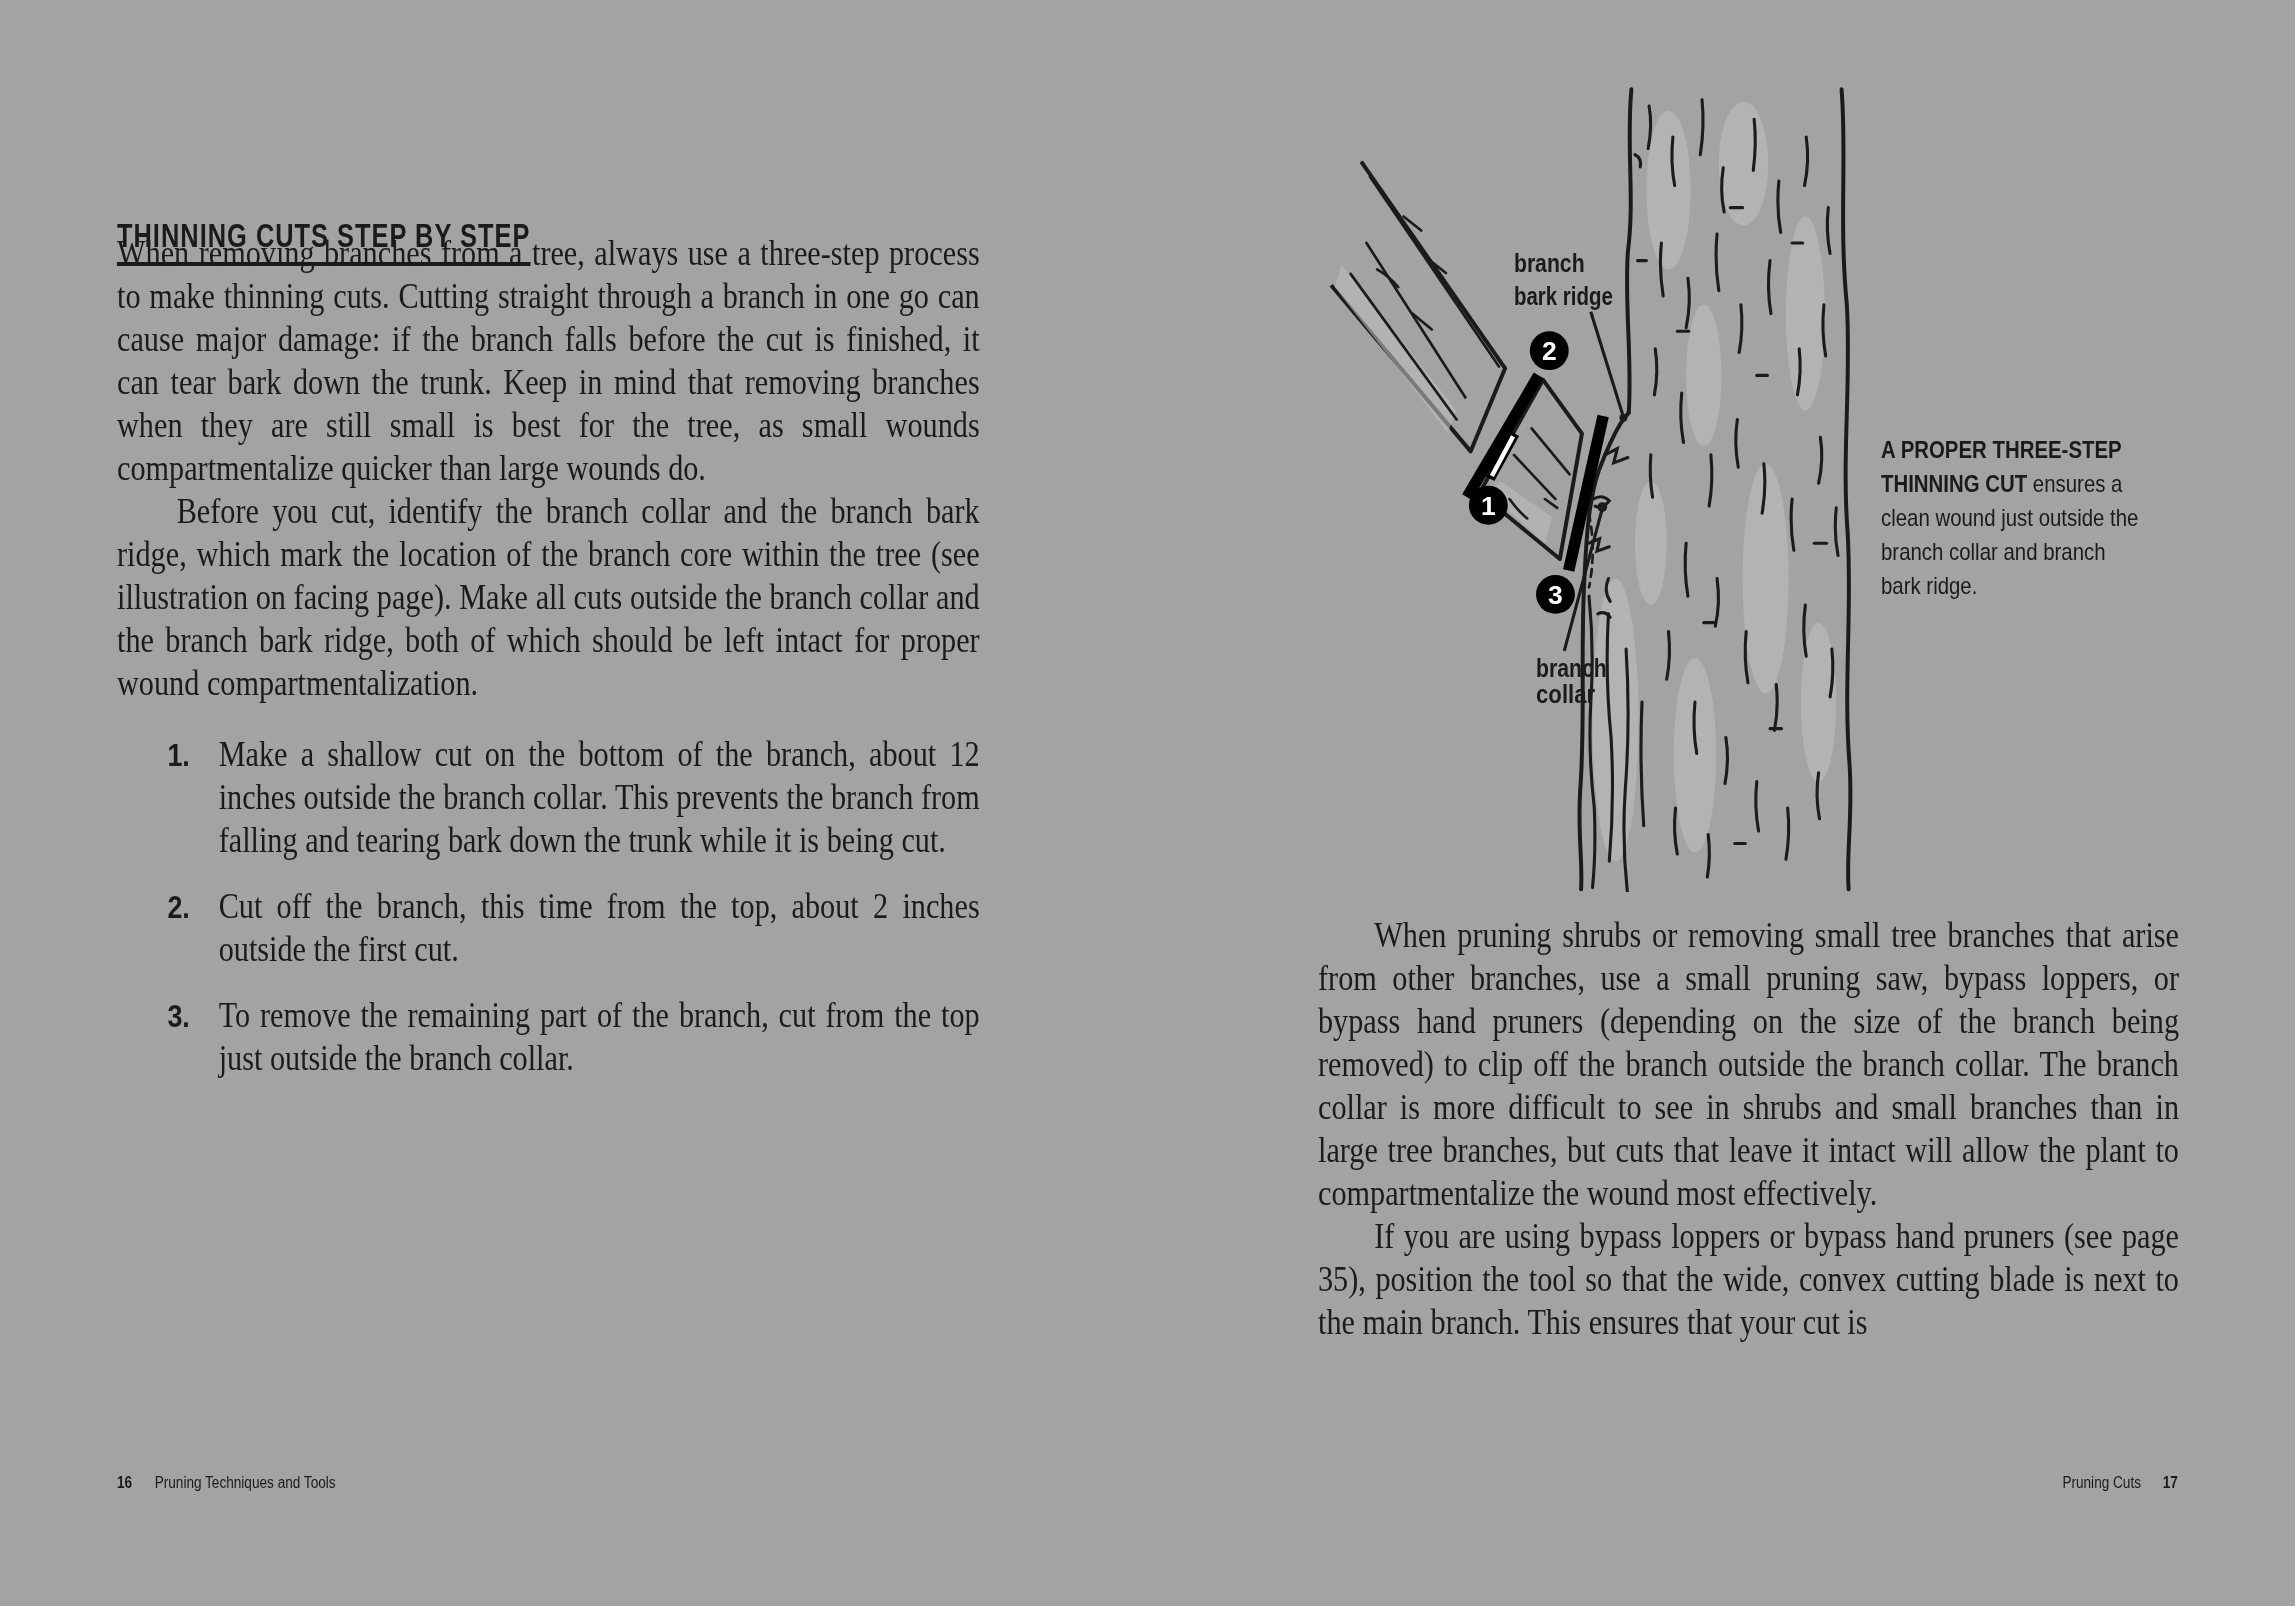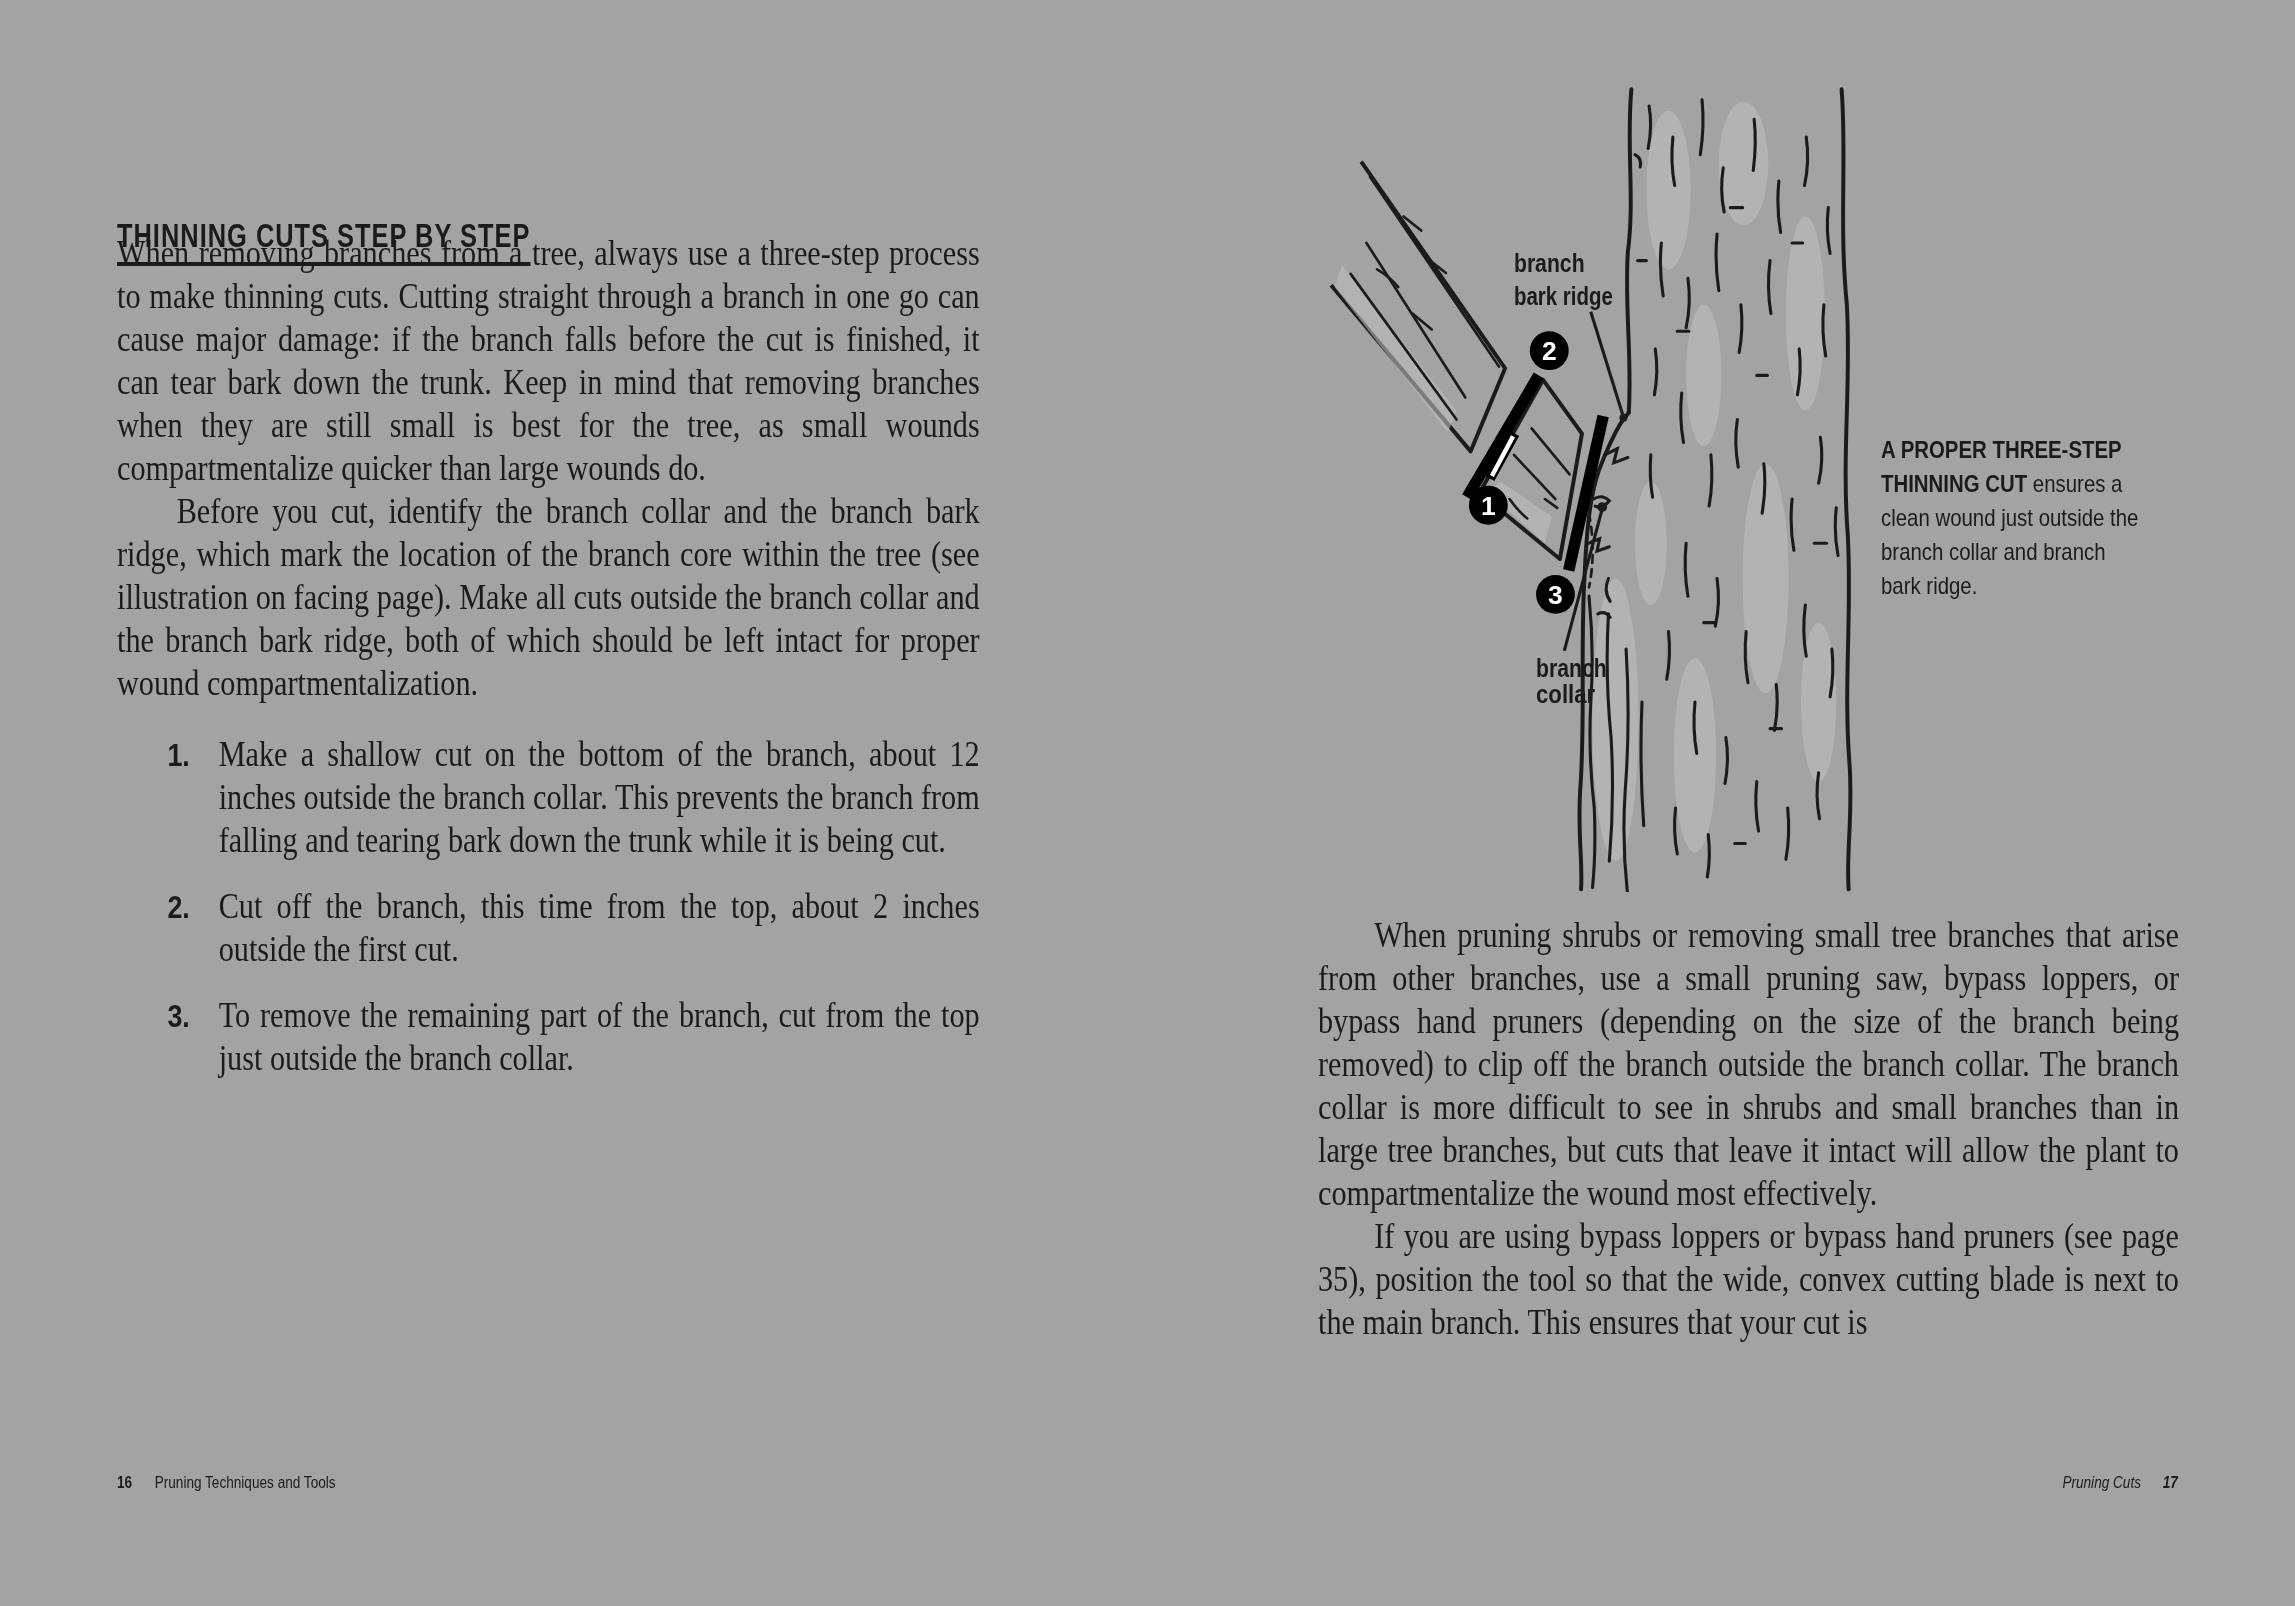--- a/index.html
+++ b/index.html
@@ -43,21 +43,21 @@
     font-weight:bold;font-size:32px;
   }
   .footer{
     position:absolute;top:1469px;
     font-family:"Liberation Sans", sans-serif;
     font-size:16px;line-height:28px;white-space:nowrap;
   }
   .footer .inner{display:inline-block;transform:scaleX(0.85);}
   #footer-left{left:117px;}
   #footer-left .inner{transform-origin:0 0;}
-  #footer-right{right:117px;text-align:right;font-style:italic;}
+  #footer-right{right:117px;text-align:right;}
   #footer-right .inner{transform-origin:100% 0;}
   .pgnum{font-weight:bold;}
   #footer-left .section-name{margin-left:26.5px;}
   #footer-right .section-name{margin-right:25.6px;}
   
   #callout{
     position:absolute;left:1881px;top:433px;width:311px;
     font-family:"Liberation Sans", sans-serif;
     font-size:24px;line-height:34px;
     transform:scaleX(0.85);transform-origin:0 0;

